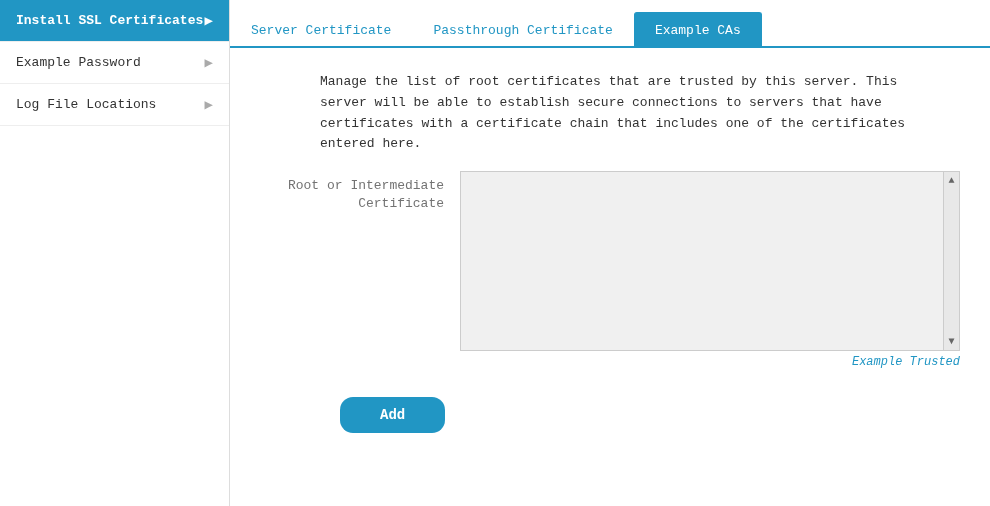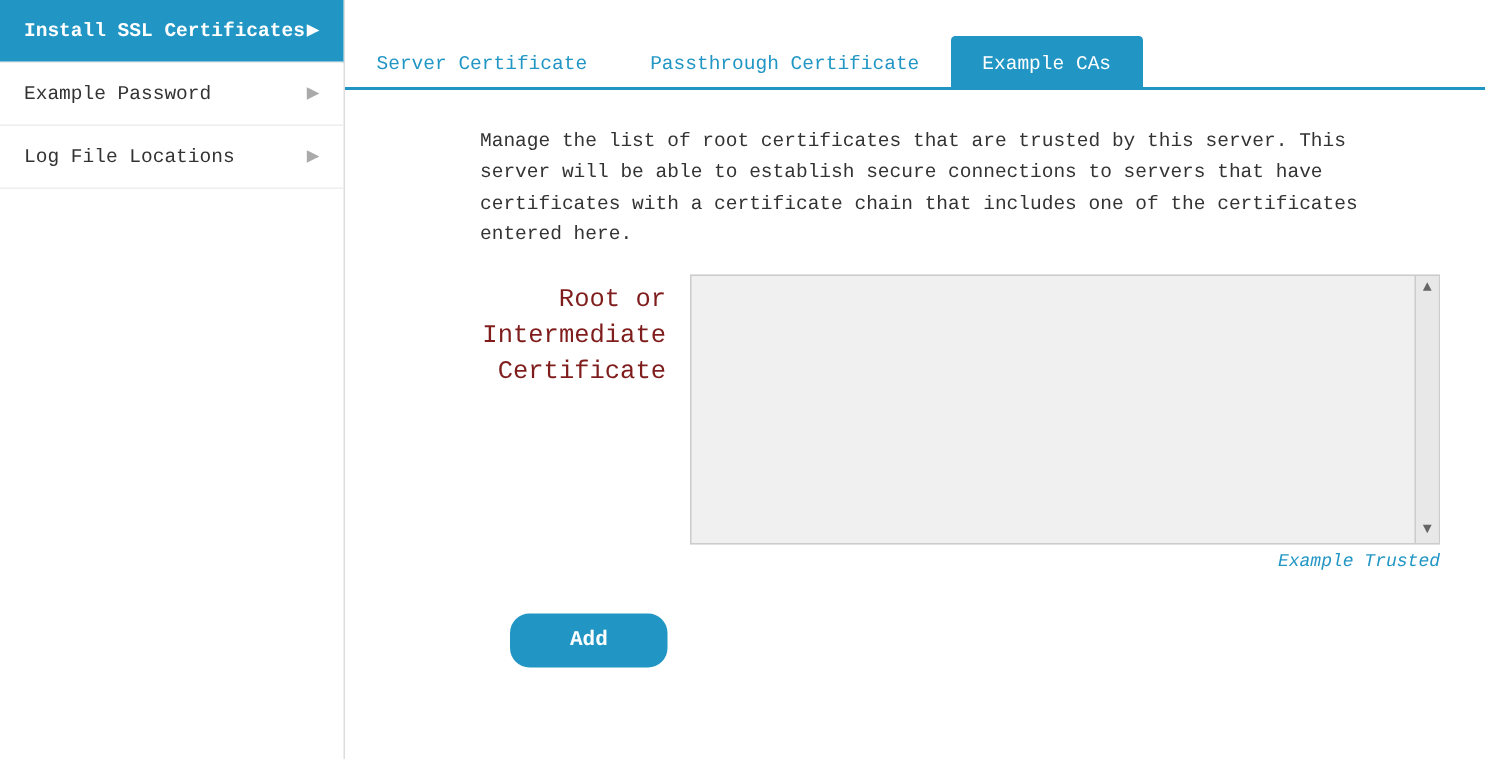--- a/index.html
+++ b/index.html
@@ -57,21 +57,21 @@
       background: #fff;
       display: flex;
       flex-direction: column;
     }
 
     
     .tabs {
       display: flex;
       border-bottom: 2px solid #2196c4;
       background: #fff;
-      padding-top: 24px;
+      padding-top: 12px;
       align-items: center;
     }
 
     .tab {
       padding: 10px 20px;
       cursor: pointer;
       color: #2196c4;
       border: 1px solid transparent;
       border-bottom: none;
       margin-bottom: -2px;
@@ -109,23 +109,23 @@
       align-items: flex-start;
       margin-top: 16px;
     }
 
     .form-label {
       text-align: right;
       width: 200px;
       min-width: 200px;
       padding-top: 6px;
       padding-right: 16px;
-      color: #7f1d1d;
+      color: #737373;
       line-height: 1.4;
-      font-size: 17px;
+      font-size: 13px;
     }
 
     .form-control-area {
       flex: 1;
       max-width: 500px;
       display: flex;
       flex-direction: column;
     }
 
     .textarea-wrapper {

